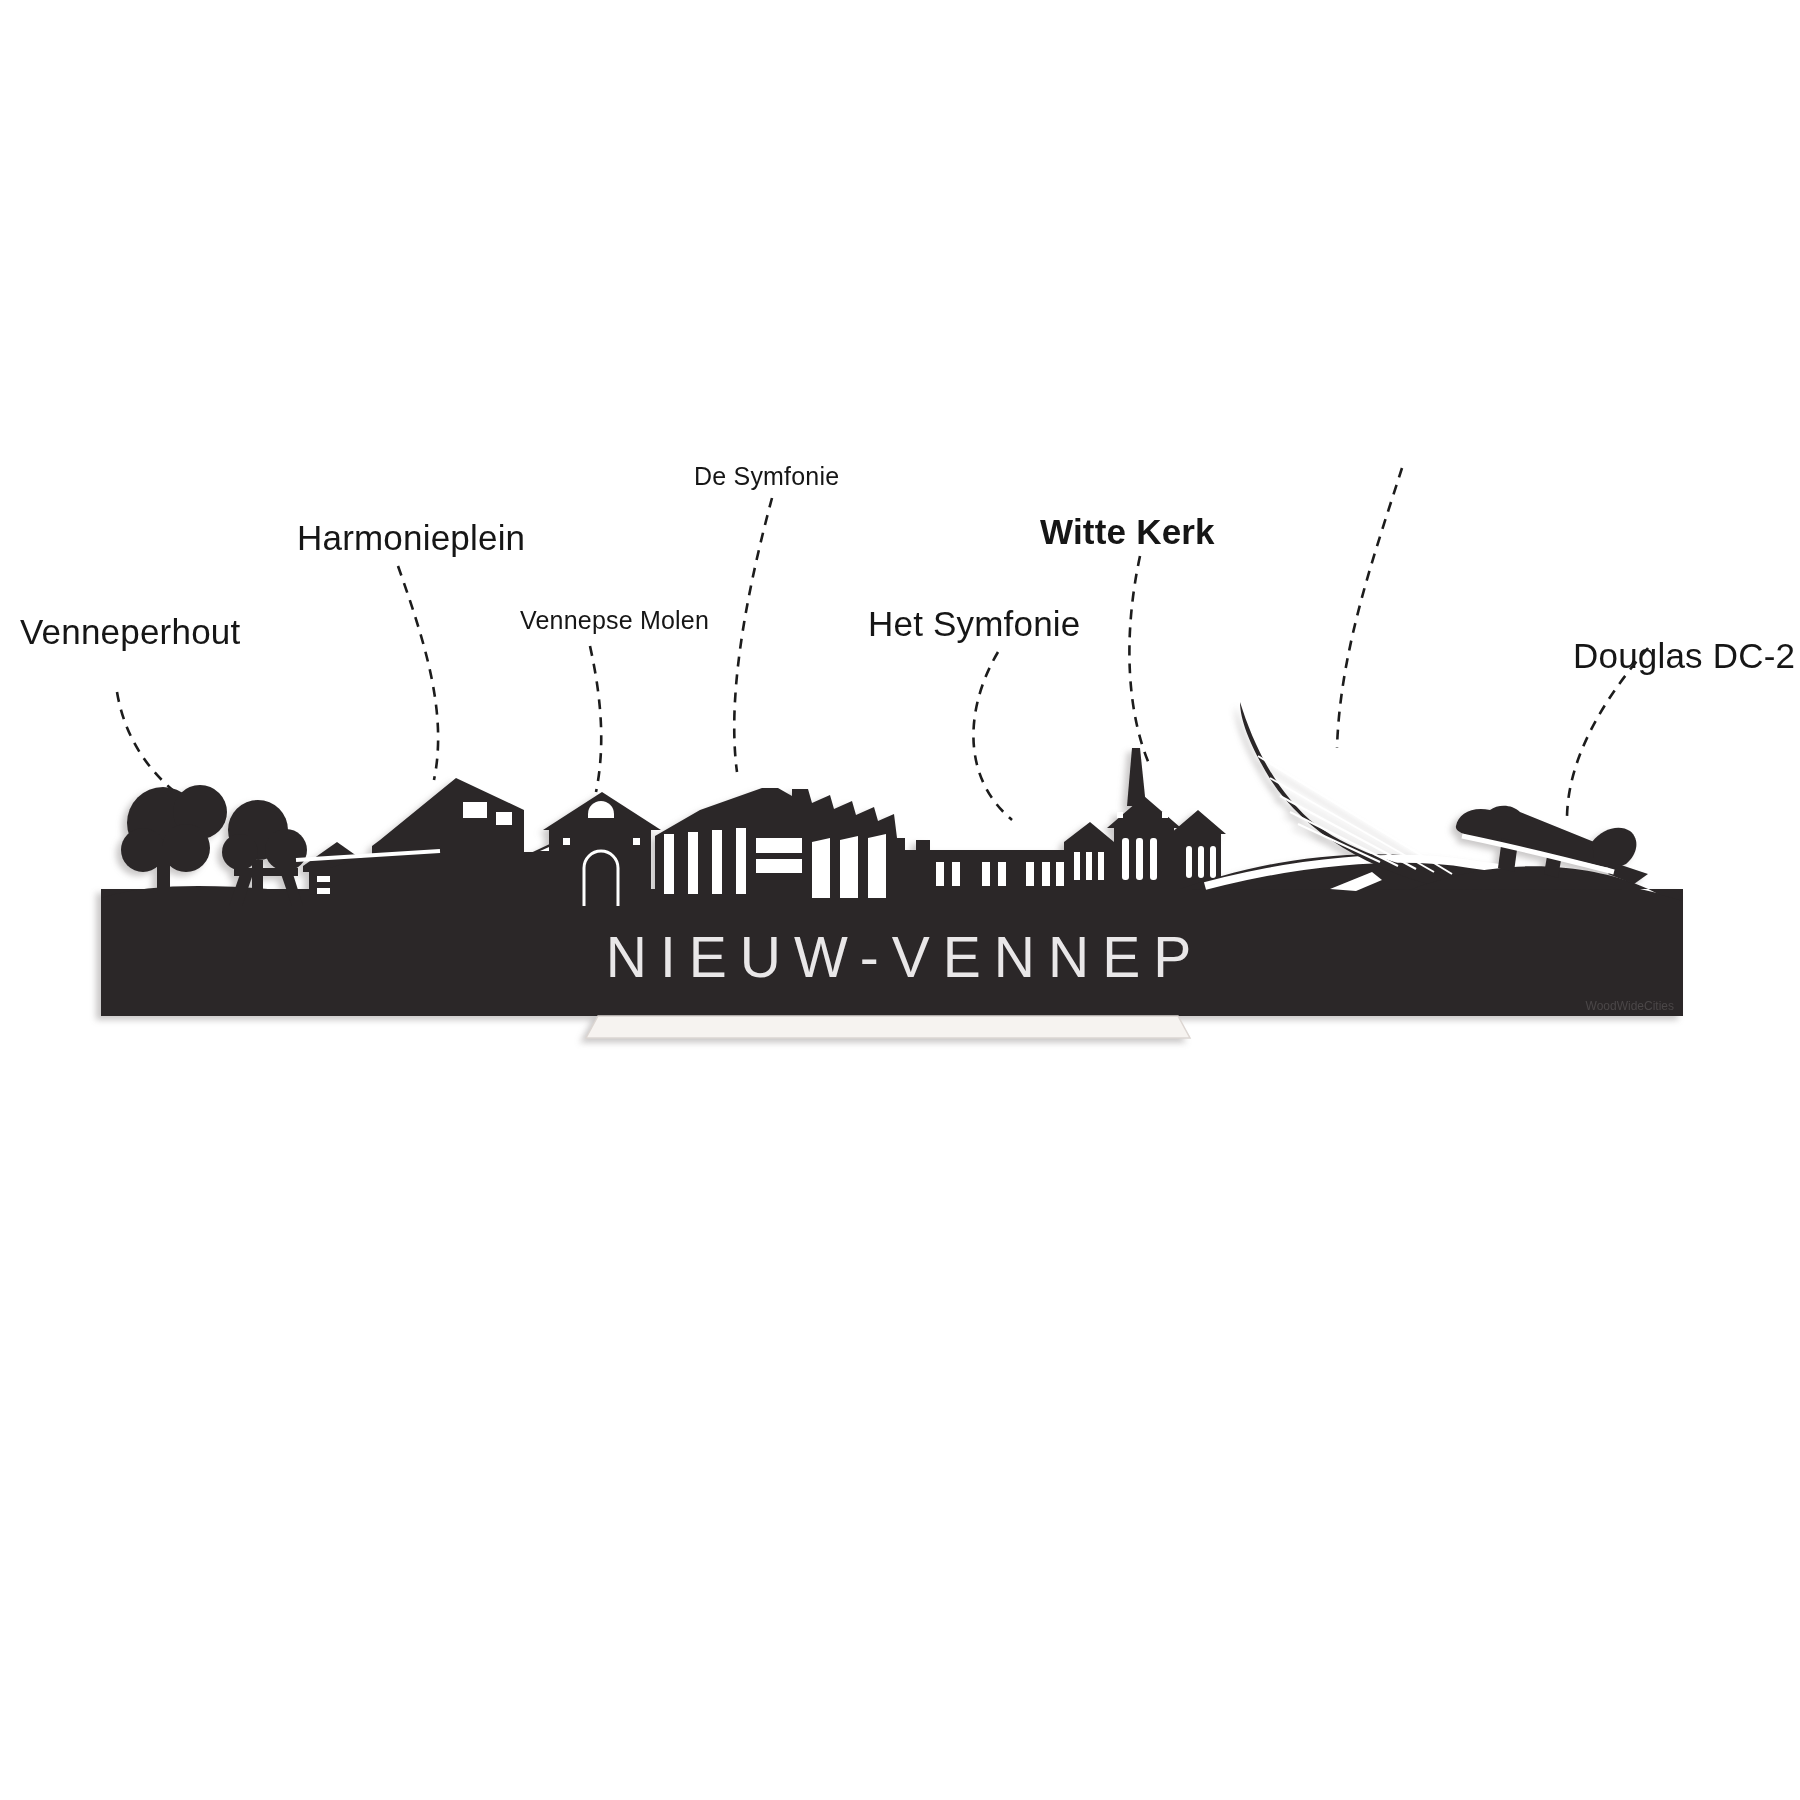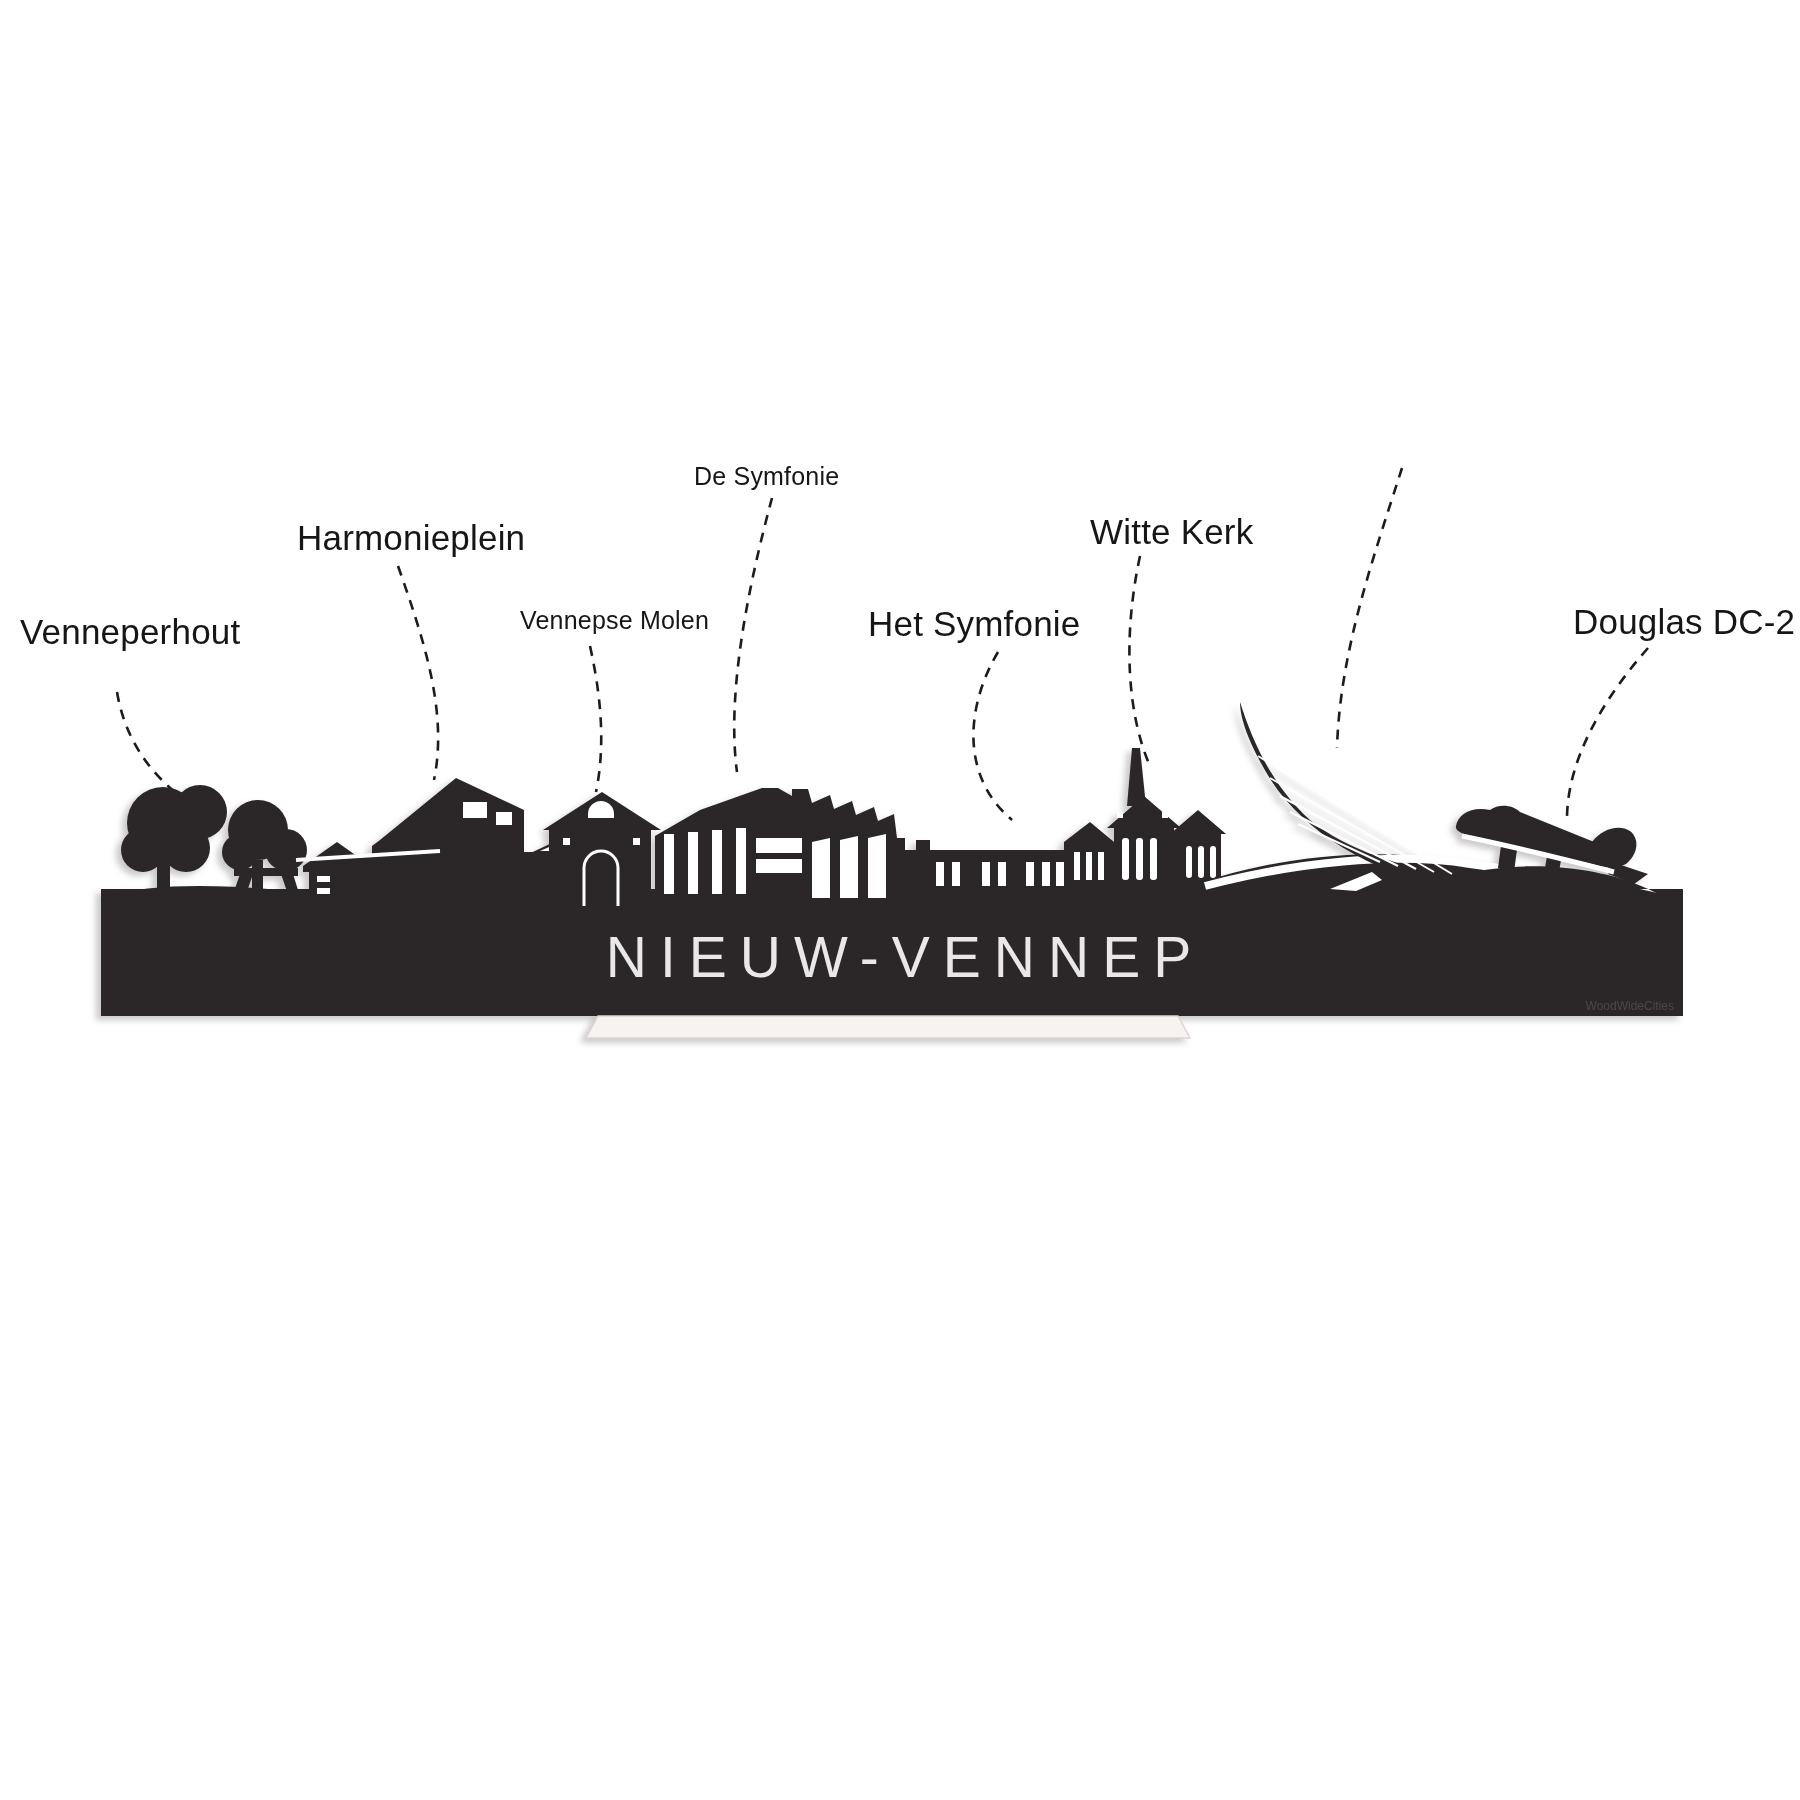--- a/index.html
+++ b/index.html
@@ -13,23 +13,23 @@
     position:absolute;color:#161616;white-space:nowrap;
     font-family:"Liberation Sans", sans-serif;letter-spacing:0.2px;
   }
   .fs-lg{font-size:35px;}
   .fs-sm{font-size:25px;}
   #co-venneperhout{left:20px;top:612px;}
   #co-harmonieplein{left:297px;top:518px;}
   #co-vennepse-molen{left:520px;top:606px;}
   #co-de-symfonie{left:694px;top:462px;}
   #co-het-trefpunt{left:868px;top:604px;}
-  #co-witte-kerk{left:1090px;top:512px;}
+  #co-witte-kerk{left:1040px;top:512px;font-weight:bold;}
   #co-calatravabrug{left:1256px;top:426px;}
-  #co-douglas-dc2{left:1540px;top:602px;margin-left:33px;}
+  #co-douglas-dc2{left:1540px;top:636px;margin-left:33px;}
   svg.overlay{position:absolute;left:0;top:0;}
   .leader{fill:none;stroke:#1c1c1c;stroke-width:2.6;stroke-dasharray:10 8;}
   #skyline-svg{filter:drop-shadow(-5px 4px 3px rgba(80,72,72,0.30));}
   .ink{fill:#2b2728;}
   .cut{fill:#ffffff;}
   .cut-line{fill:none;stroke:#ffffff;}
   .city-text{
     fill:#e9e7e8;font-family:"Liberation Sans", sans-serif;
     font-weight:300;font-size:57px;letter-spacing:13px;
   }

